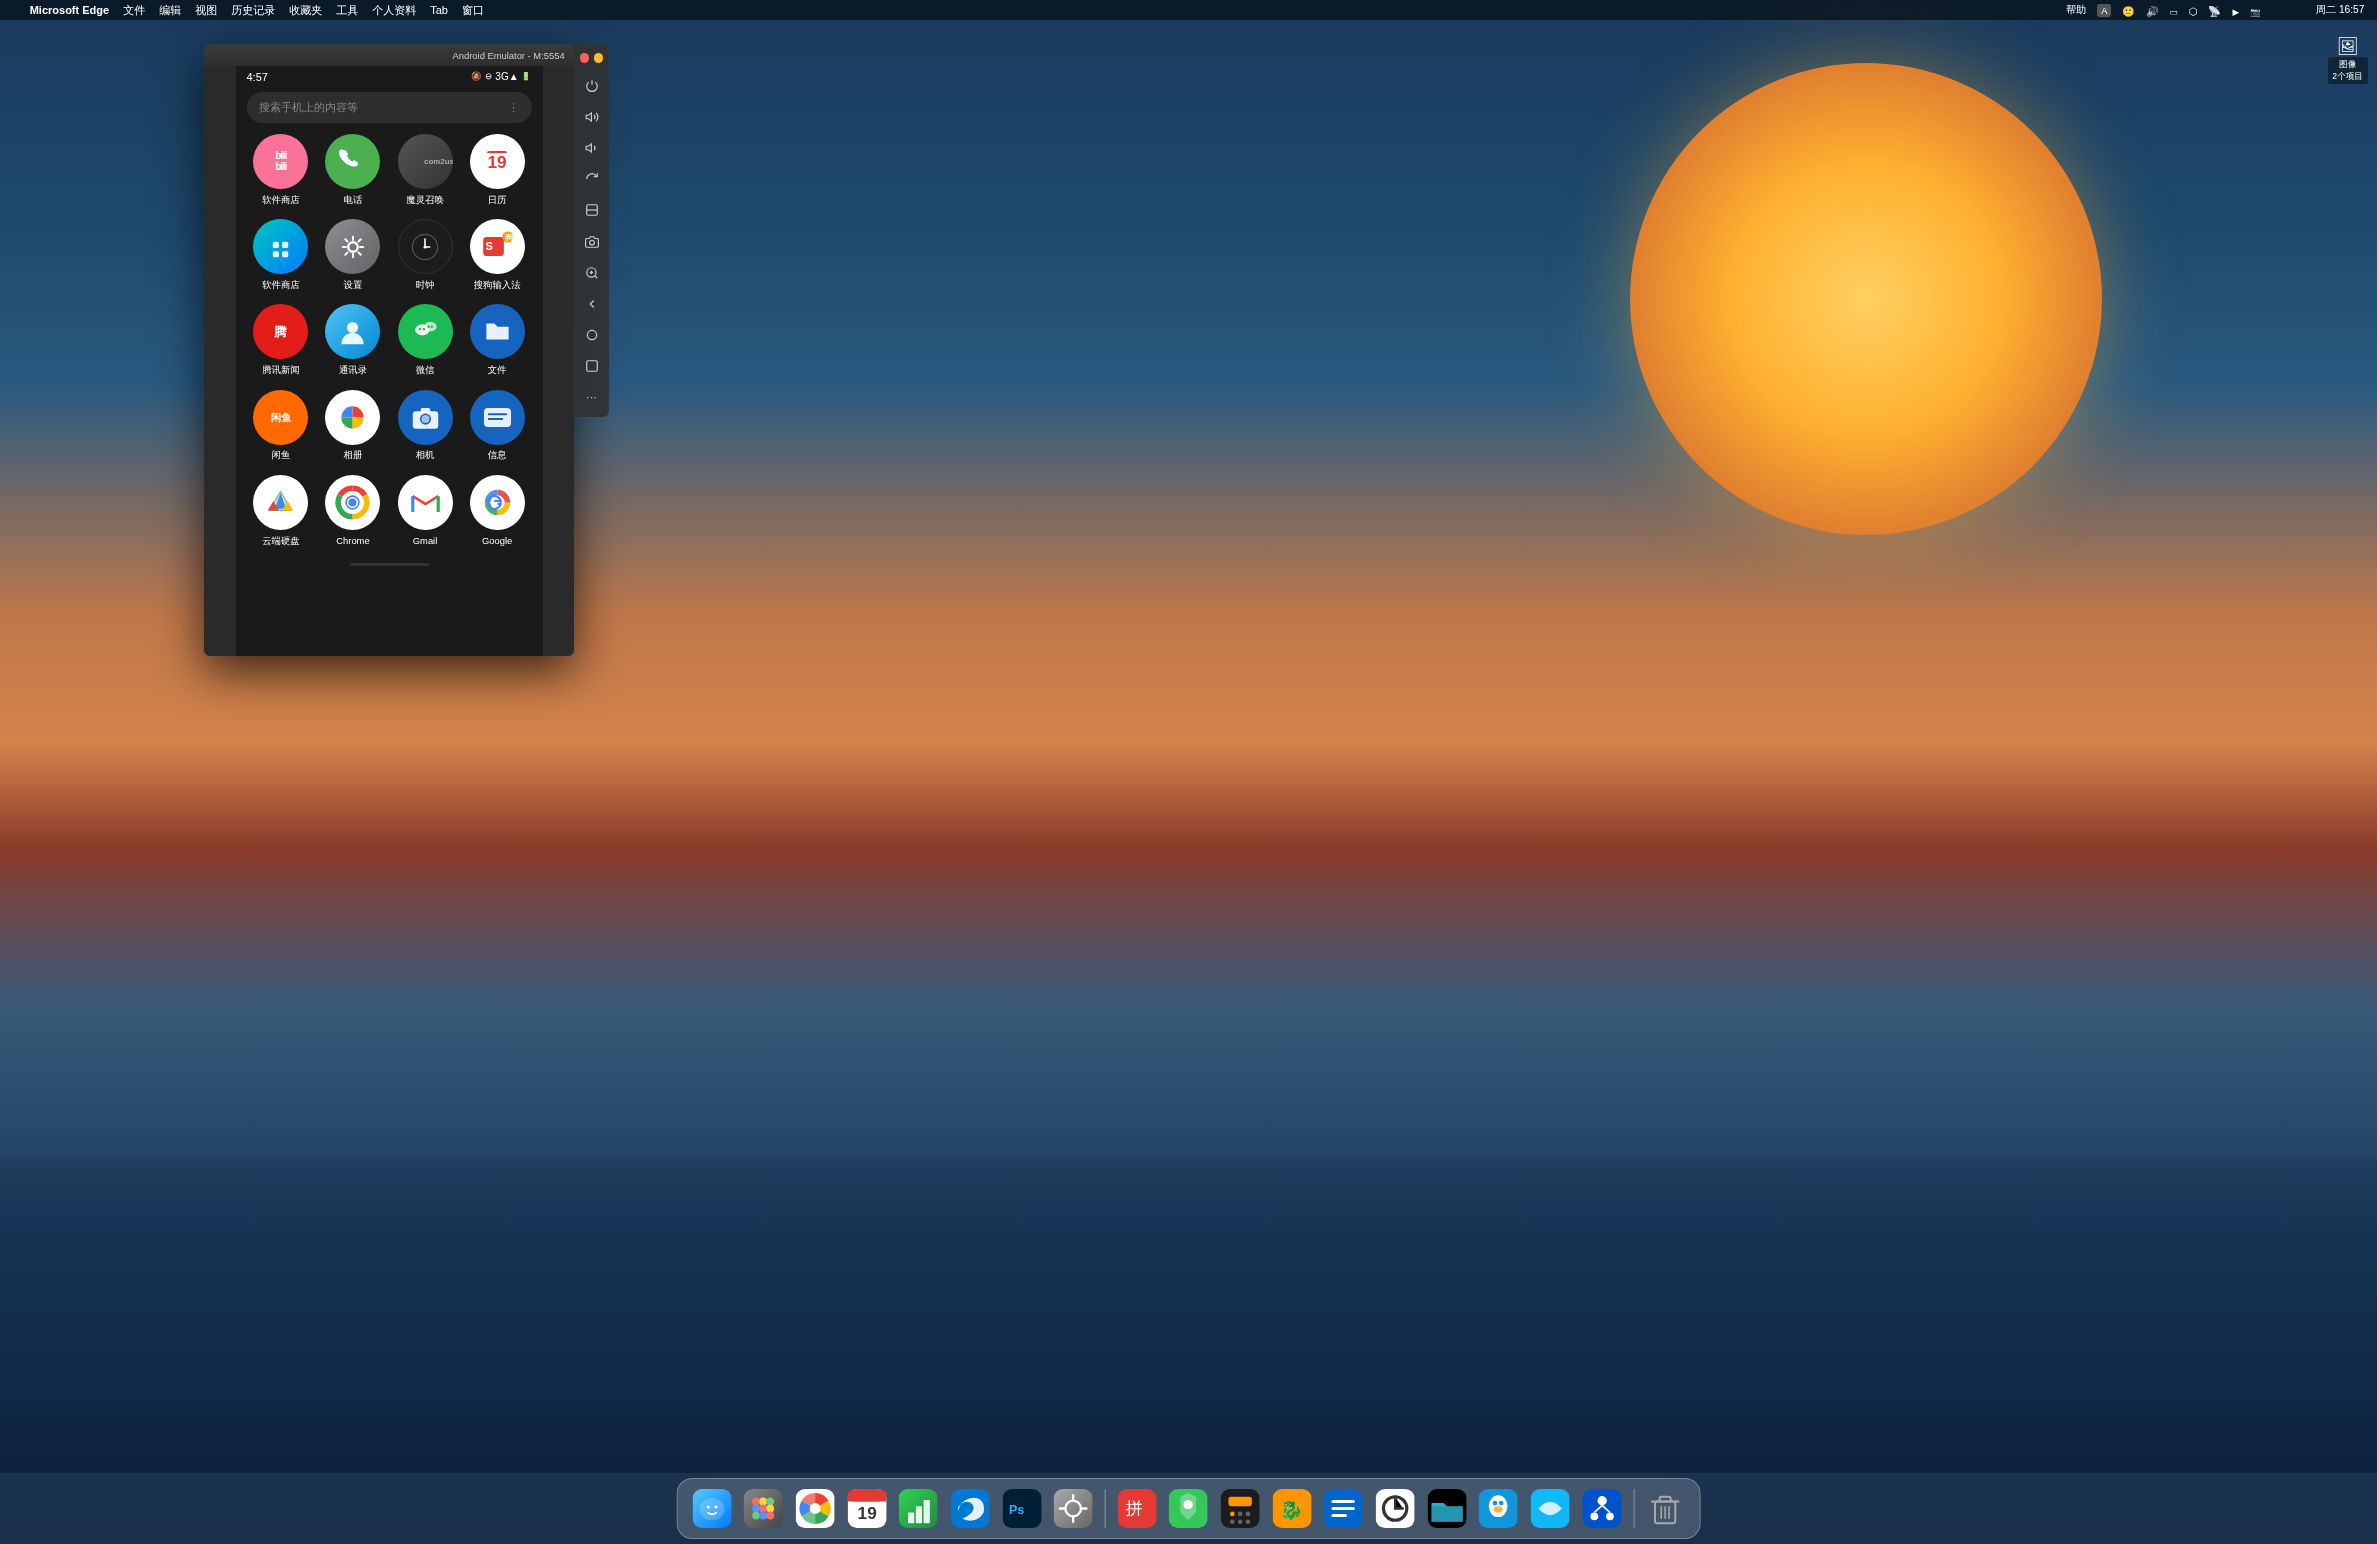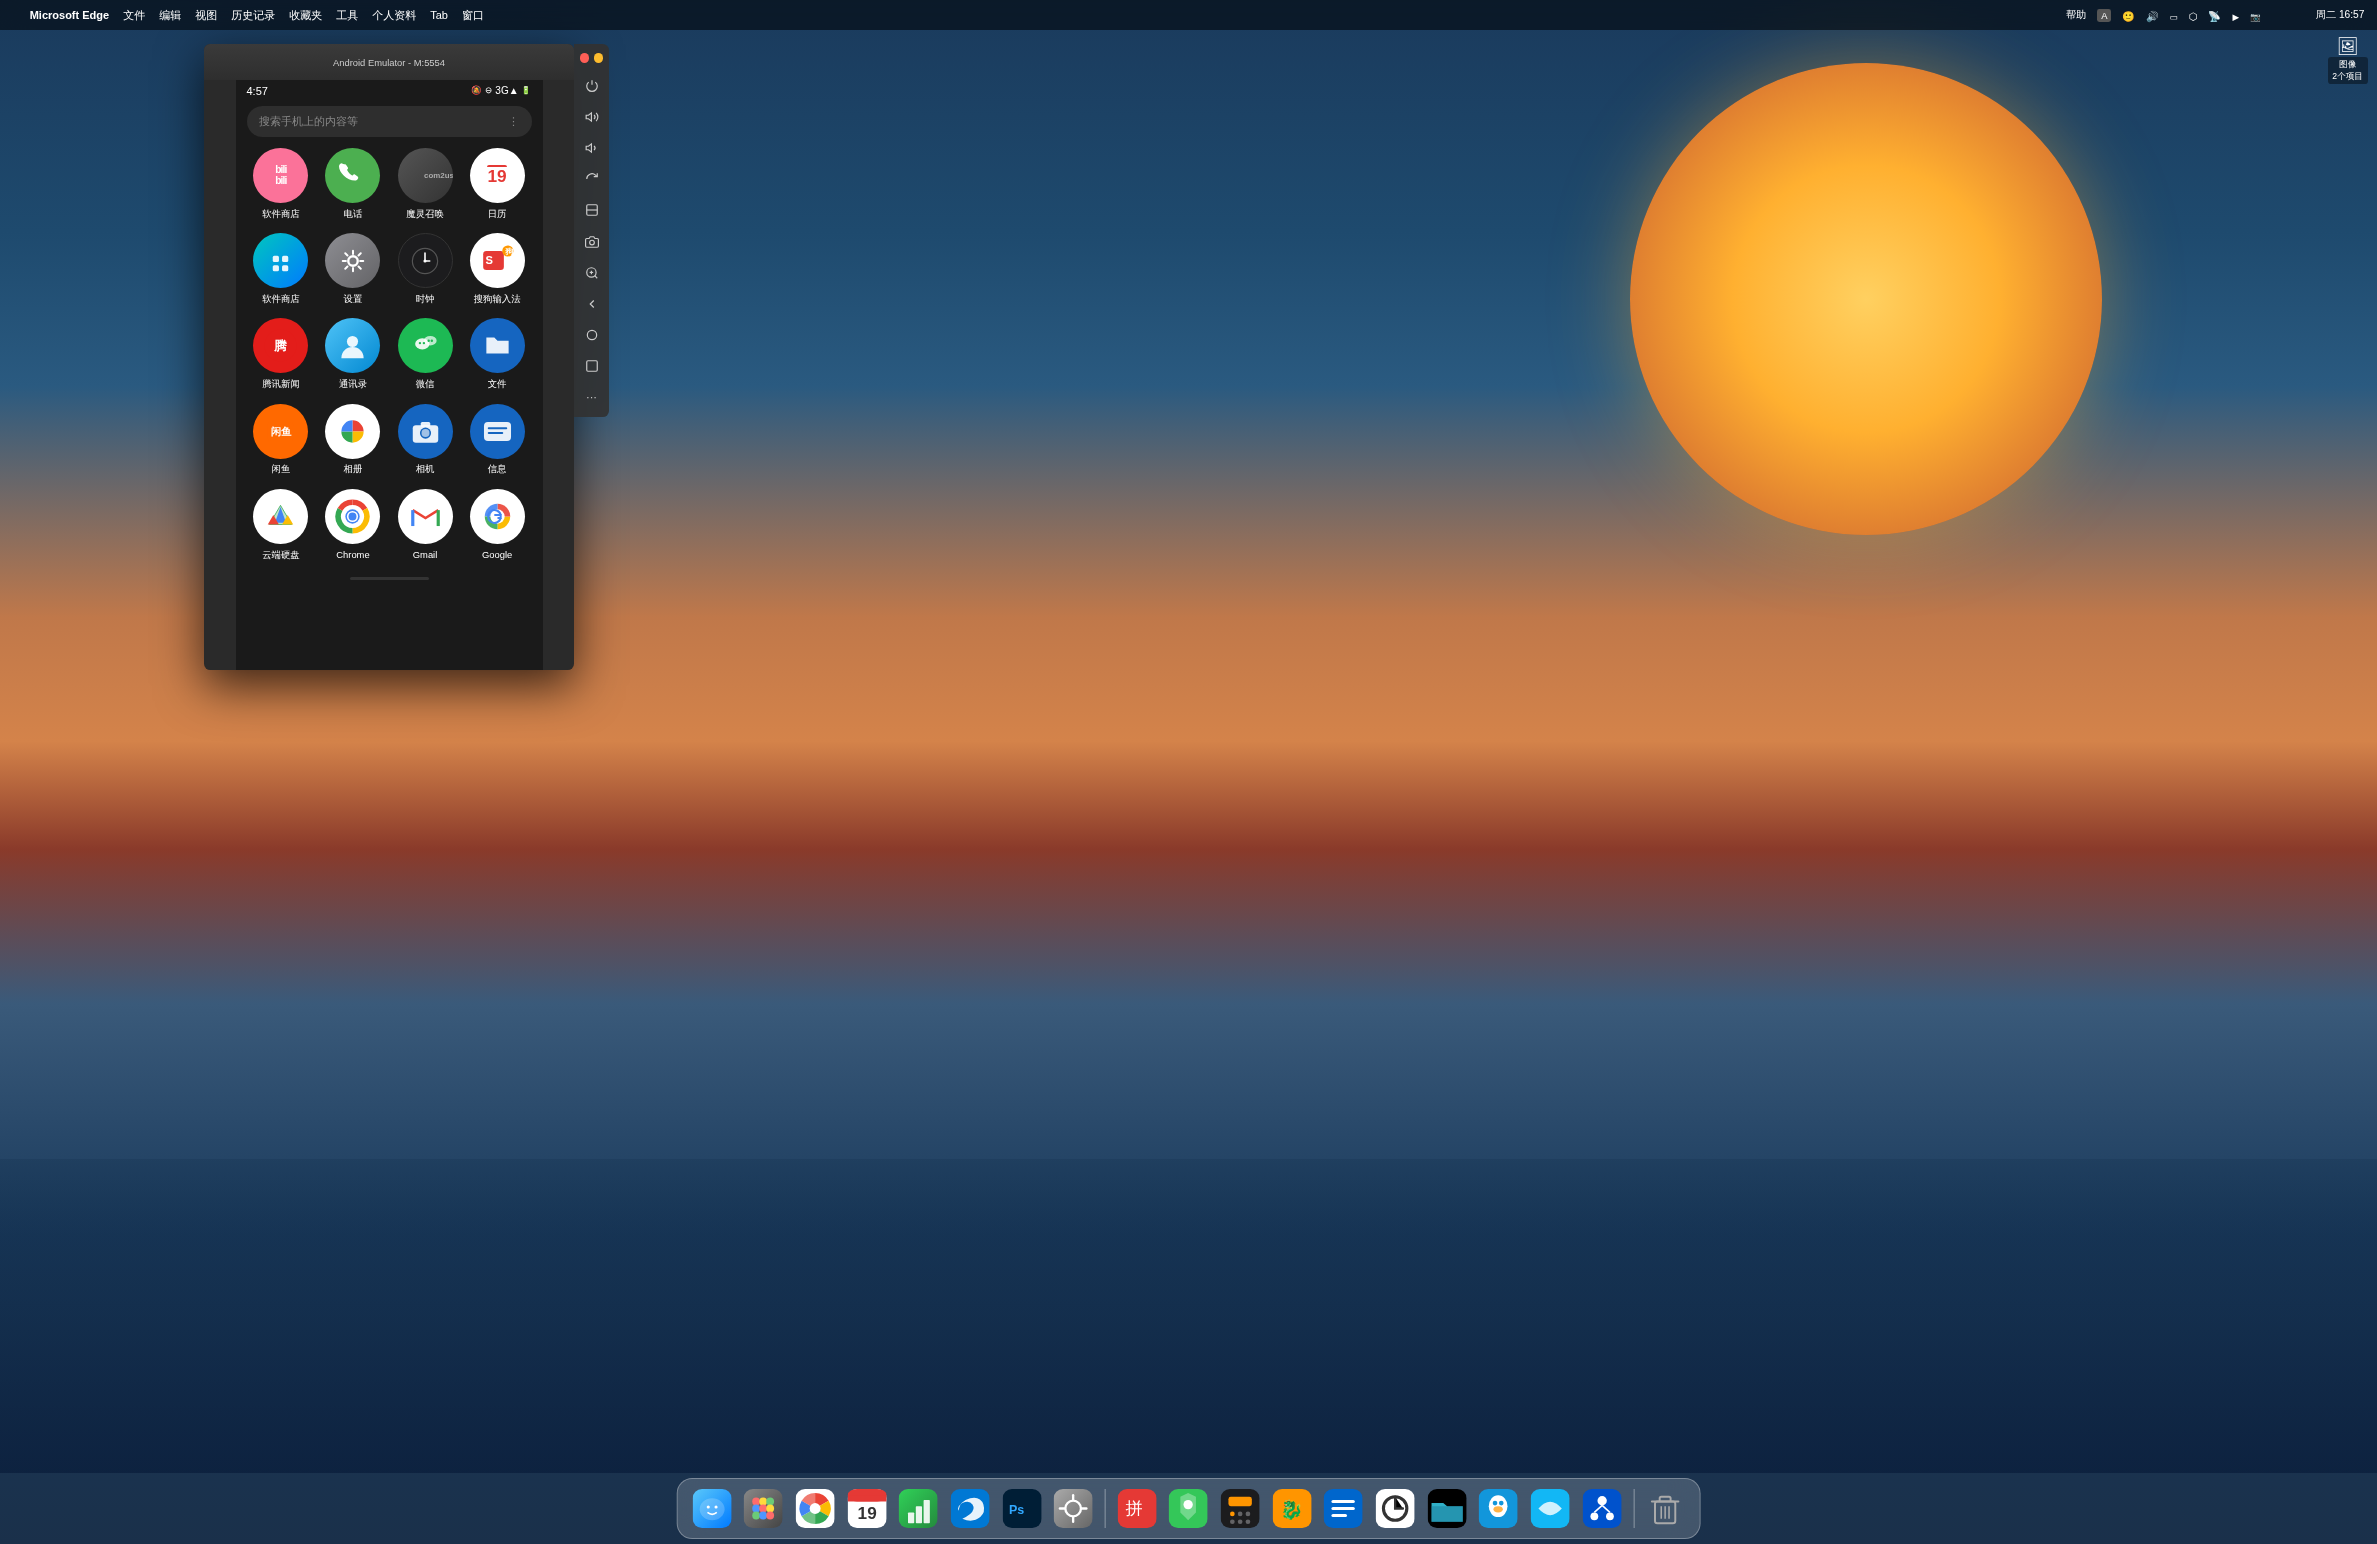--- a/index.html
+++ b/index.html
@@ -40,21 +40,21 @@
       right: 275px;
       box-shadow: 0 0 79px rgba(255, 180, 50, 0.4);
     }
 
     
     #menubar {
       position: absolute;
       top: 0;
       left: 0;
       right: 0;
-      height: 30px;
+      height: 20px;
       background: rgba(0,0,0,0.55);
       backdrop-filter: blur(15.7px);
       display: flex;
       align-items: center;
       padding: 0 12.6px;
       z-index: 100;
       color: white;
       font-size: 11px;
     }
 
@@ -133,27 +133,27 @@
       background: #2a2a2a;
       border-radius: 6.3px;
       box-shadow: 0 15.7px 47px rgba(0,0,0,0.7);
       z-index: 50;
       overflow: visible;
     }
 
     .emulator-titlebar {
       background: linear-gradient(180deg, #3a3a3a, #2e2e2e);
       border-radius: 6.3px 6.3px 0 0;
-      height: 36px;
+      height: 22px;
       display: flex;
       align-items: center;
       padding: 0 9.4px;
       font-size: 9.4px;
       color: #ccc;
-      justify-content: center;
+      justify-content: flex-end;
       position: relative;
     }
 
     
     #android-screen {
       background: #1a1a1a;
       width: 307px;
       min-height: 590px;
       margin: 0 auto;
       position: relative;

